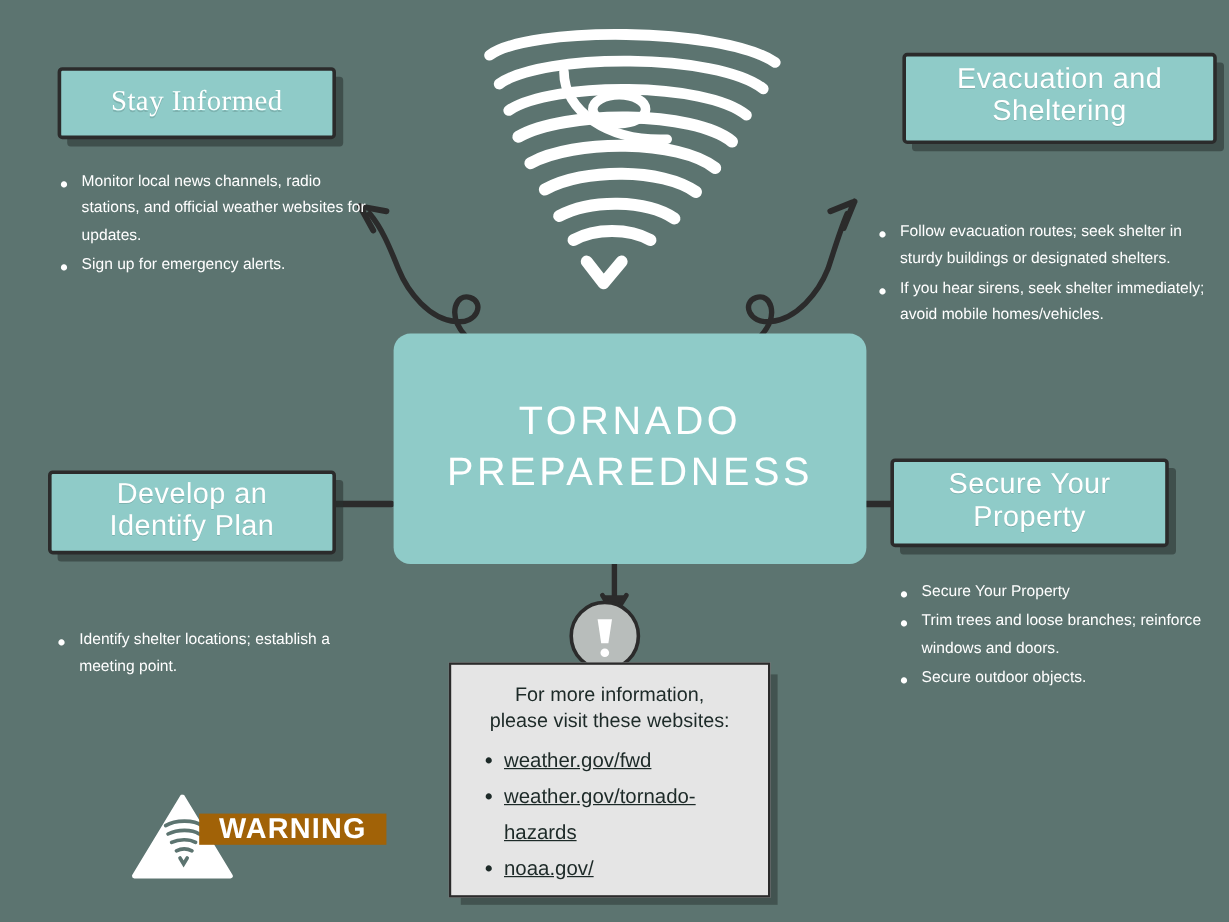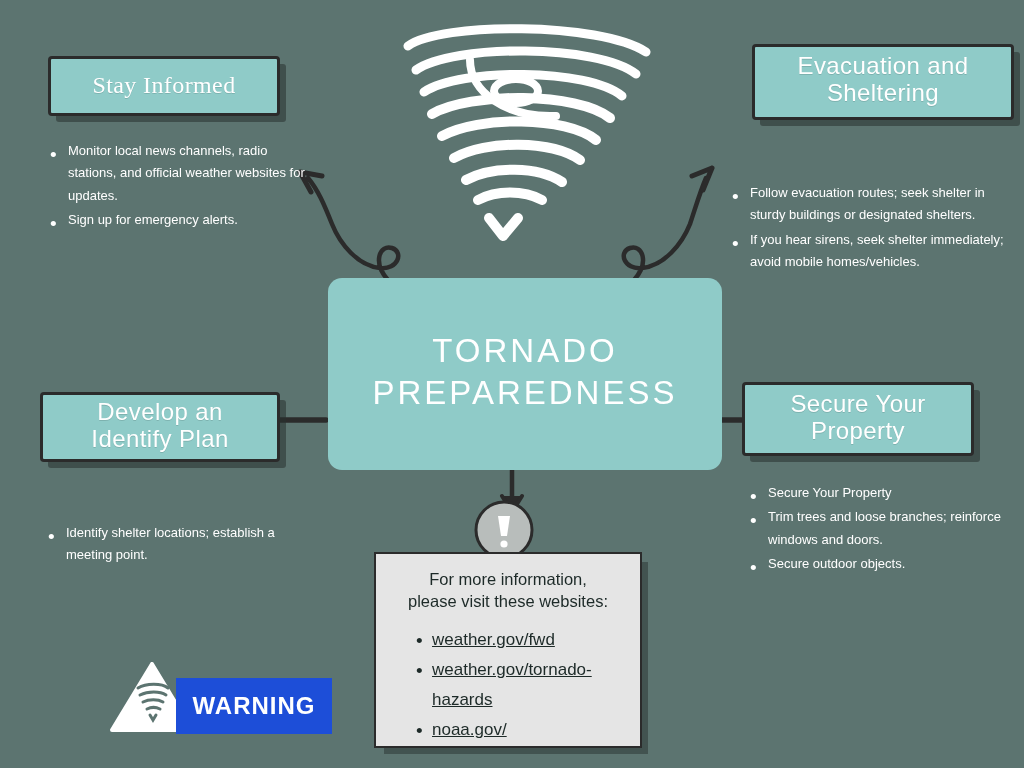--- a/index.html
+++ b/index.html
@@ -113,21 +113,21 @@
     padding: 14px 10px 10px 10px;
   }
   #info-lead {
     color: #1d2a28;
     font-size: 16.5px;
     line-height: 1.35;
     text-align: center;
     margin: 0 0 6px 0;
   }
   #info-links {
-    margin: 12px;
+    margin: 0;
     padding: 0 0 0 34px;
     list-style: none;
     color: #1d2a28;
     font-size: 17px;
     line-height: 1.78;
   }
   #info-links li {
     position: relative;
   }
   #info-links li::before {
@@ -145,25 +145,25 @@
   
   #warning-badge {
     position: absolute;
     left: 110px;
     top: 662px;
     width: 222px;
     height: 72px;
   }
   #warn-bar {
     position: absolute;
-    left: 66px;
+    left: 56px;
     top: 16px;
     width: 156px;
-    height: 56px;
-    background: #1d4ed8;
+    height: 26px;
+    background: #a16207;
     display: flex;
     align-items: center;
     justify-content: center;
   }
   #warn-bar span {
     color: #ffffff;
     font-size: 24px;
     font-weight: 700;
     letter-spacing: 1px;
   }

